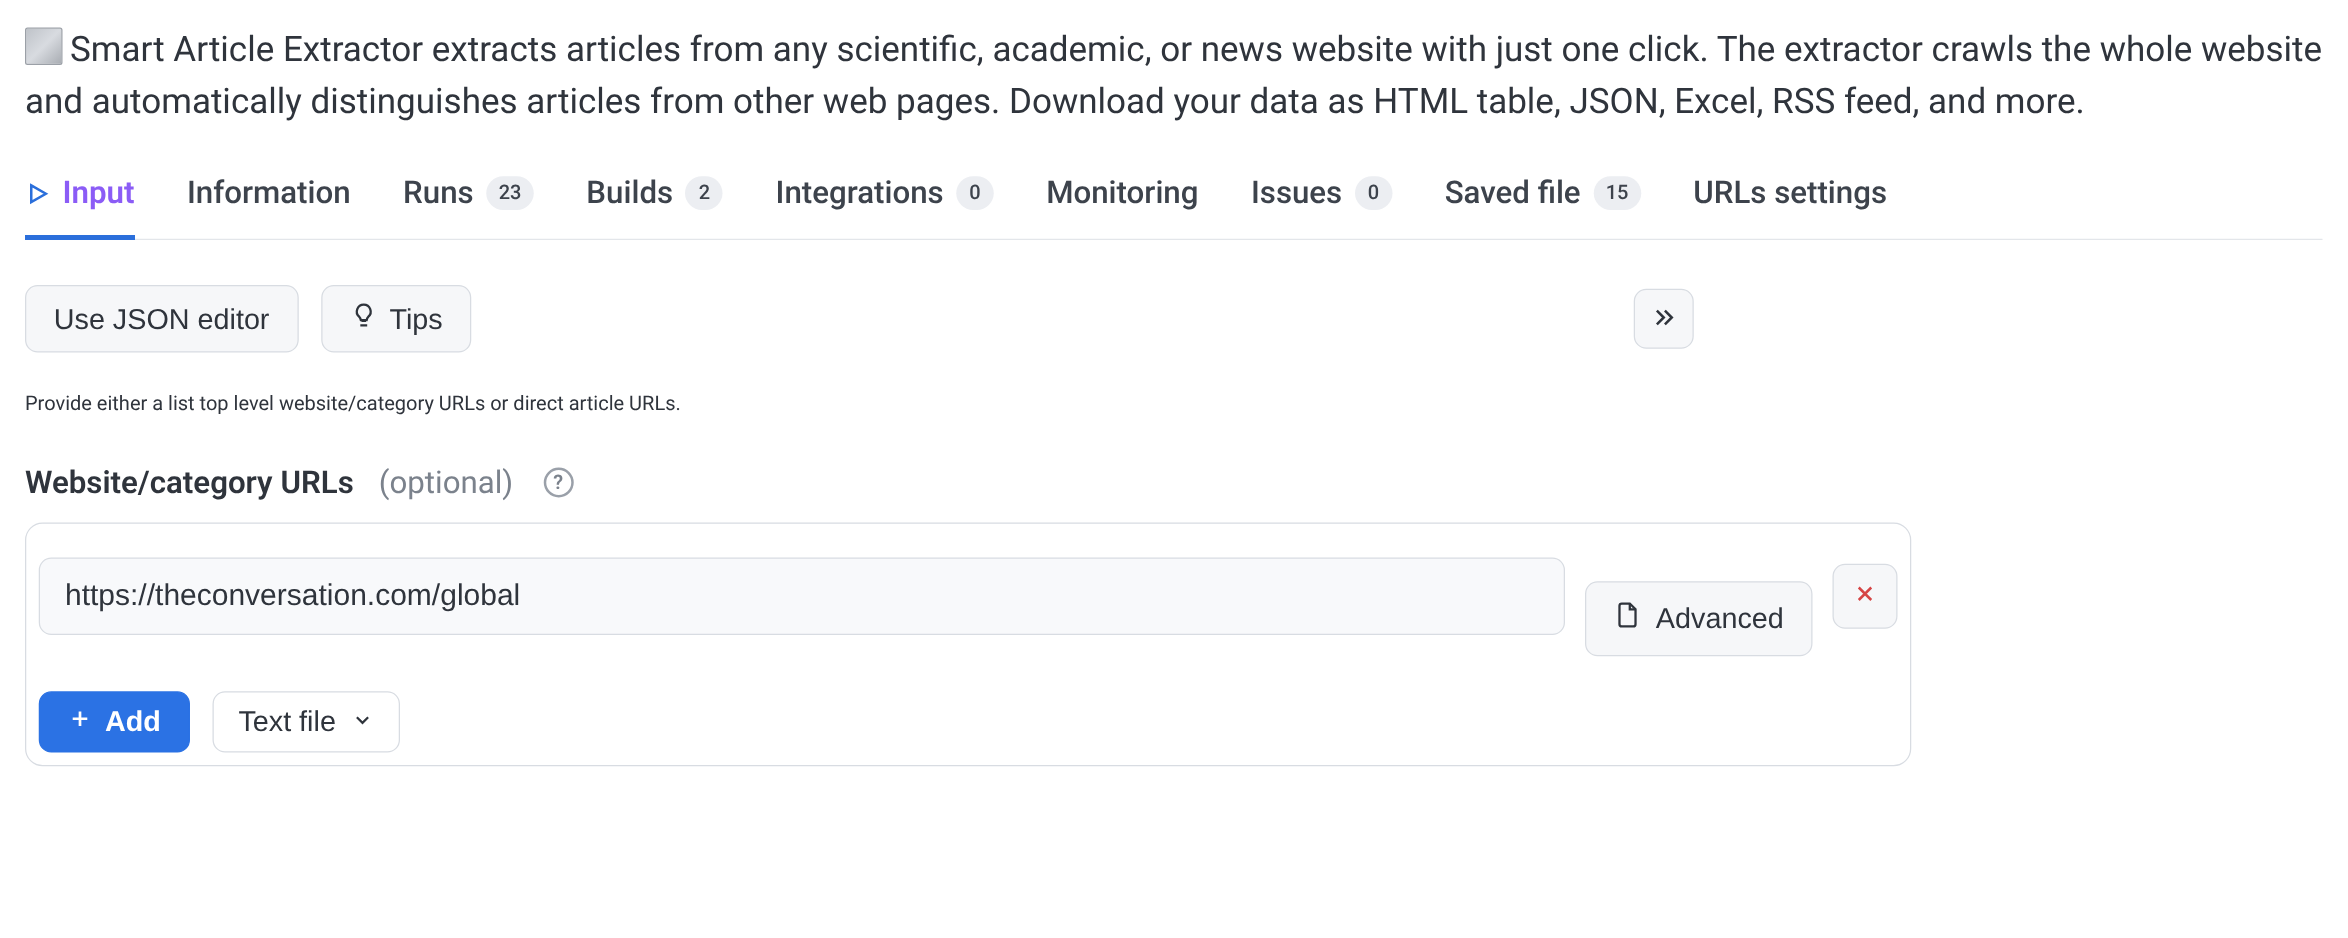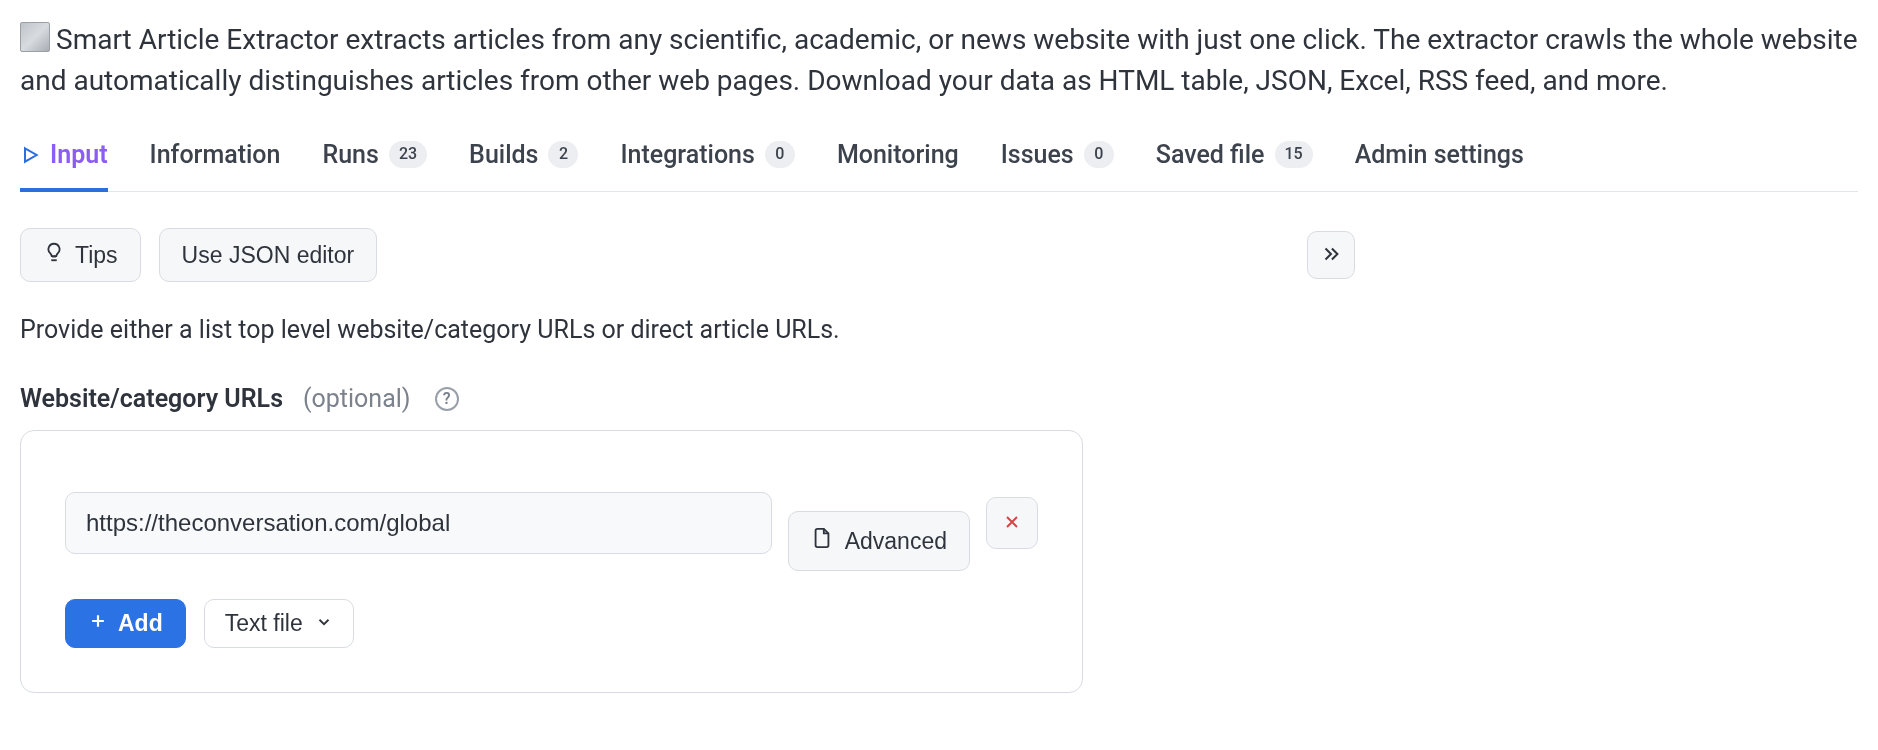--- a/index.html
+++ b/index.html
@@ -103,21 +103,21 @@
     width: 48px;
     height: 48px;
     border: 1px solid #d8dce2;
     background: #f6f7f9;
     border-radius: 10px;
     cursor: pointer;
   }
 
   
   .section-instr {
-    font-size: 25px;
+    font-size: 16px;
     color: #2f343c;
     margin-bottom: 34px;
   }
   .field-label {
     font-size: 25px;
     font-weight: 600;
     color: #2f343c;
     margin-bottom: 14px;
     display:flex;
     align-items:center;
@@ -138,22 +138,22 @@
     color:#7b828c;
     font-size:16px;
     font-weight:600;
     margin-left:4px;
   }
 
   
   .field-card {
     border: 1px solid #d8dce2;
     border-radius: 14px;
-    padding: 44px;
-    width: 1063px;
+    padding: 10px;
+    width: 1509px;
   }
   .url-row {
     display:flex;
     align-items:center;
     gap: 16px;
     margin-bottom: 28px;
   }
   .url-input {
     flex: 1;
     padding: 16px 20px;
@@ -264,38 +264,38 @@
     <span>Issues</span>
     <span class="tab-badge">0</span>
   </div>
 
   <div class="tab">
     <span>Saved file</span>
     <span class="tab-badge">15</span>
   </div>
 
   <div class="tab">
-    <span>Admin settings</span>
+    <span>URLs settings</span>
   </div>
 </div>
 
 <div class="toolbar-row" style="width:1335px;">
   <div class="toolbar-left">
+    <button class="btn">
+      <span>Use JSON editor</span>
+    </button>
     <button class="btn">
       <span>
         <svg width="22" height="22" viewBox="0 0 24 24" fill="none" stroke="#2f343c" stroke-width="2">
           <path d="M9 21h6"></path>
             <path d="M10 17h4"></path>
           <path d="M12 3a6 6 0 0 0-4 10.5c.8.9 1.3 2 1.5 3h5c.2-1 .7-2.1 1.5-3A6 6 0 0 0 12 3z"></path>
         </svg>
       </span>
       <span>Tips</span>
-    </button>
-    <button class="btn">
-      <span>Use JSON editor</span>
     </button>
   </div>
   <button class="icon-btn">
     <span>
       <svg width="22" height="22" viewBox="0 0 24 24" fill="none" stroke="#2f343c" stroke-width="2.2">
         <path d="M6 6l6 6-6 6"></path>
           <path d="M13 6l6 6-6 6"></path>
       </svg>
     </span>
   </button>

